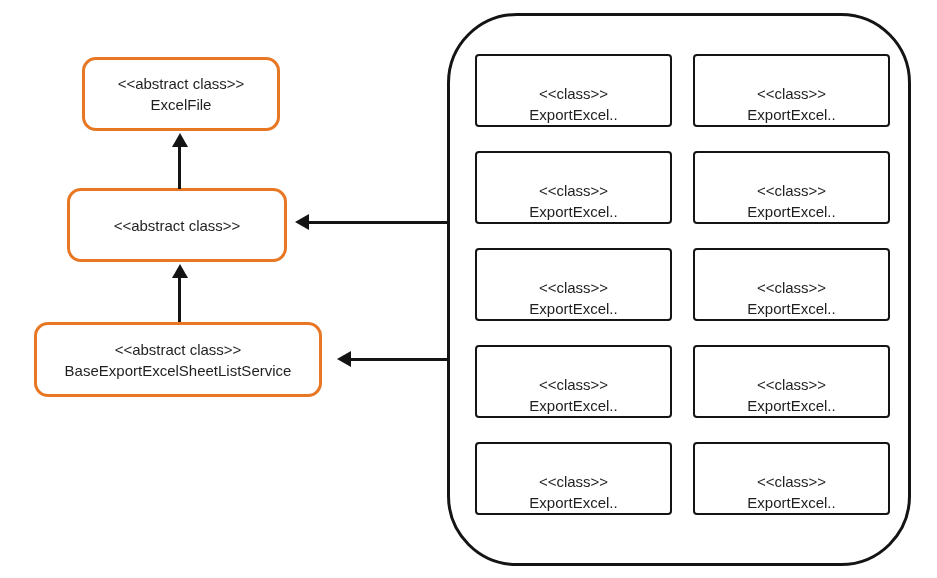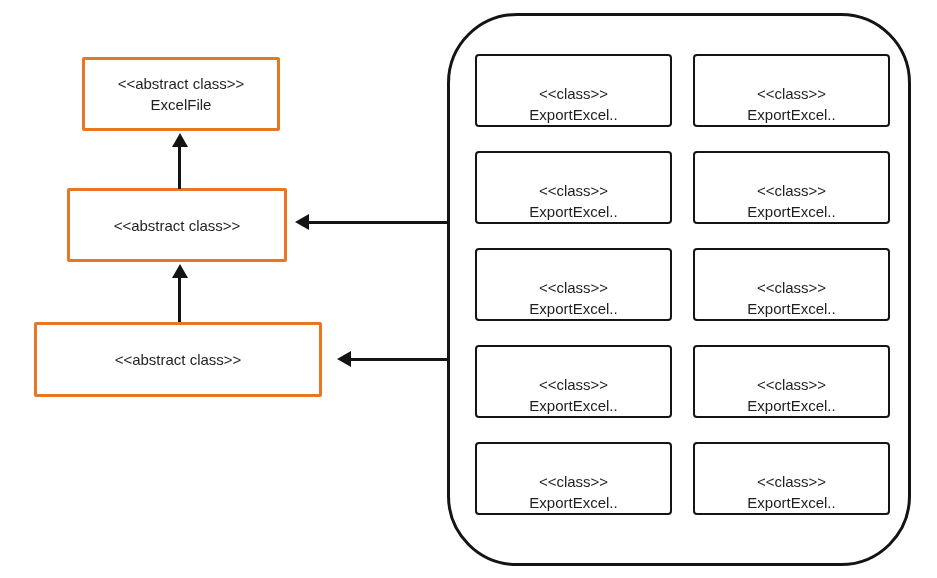--- a/index.html
+++ b/index.html
@@ -17,21 +17,21 @@
     height:578px;
     background:var(--bg);
     overflow:hidden;
     color:#1f1f1f;
   }
 
   
   .abs-box{
     position:absolute;
     border:3px solid var(--orange);
-    border-radius:2px;
+    border-radius:14px;
     background:#fff;
     display:flex;
     flex-direction:column;
     align-items:center;
     justify-content:center;
     text-align:center;
     font-size:15px;
     line-height:21px;
     color:#1f1f1f;
   }
@@ -105,20 +105,21 @@
     <span>&lt;&lt;abstract class&gt;&gt;</span>
     <span>ExcelFile</span>
   </div>
 
   <div class="abs-box abs-box--service">
     <span>&lt;&lt;abstract class&gt;&gt;</span>
   </div>
 
   <div class="abs-box abs-box--sheet">
     <span>&lt;&lt;abstract class&gt;&gt;</span>
+    <span>BaseExportExcelSheetListService</span>
   </div>
 
   <div class="vline arrow1-line"></div>
   <div class="head-up arrow1-head"></div>
 
   <div class="vline arrow2-line"></div>
   <div class="head-up arrow2-head"></div>
 
   <div class="hline arrow3-line"></div>
   <div class="head-left arrow3-head"></div>

